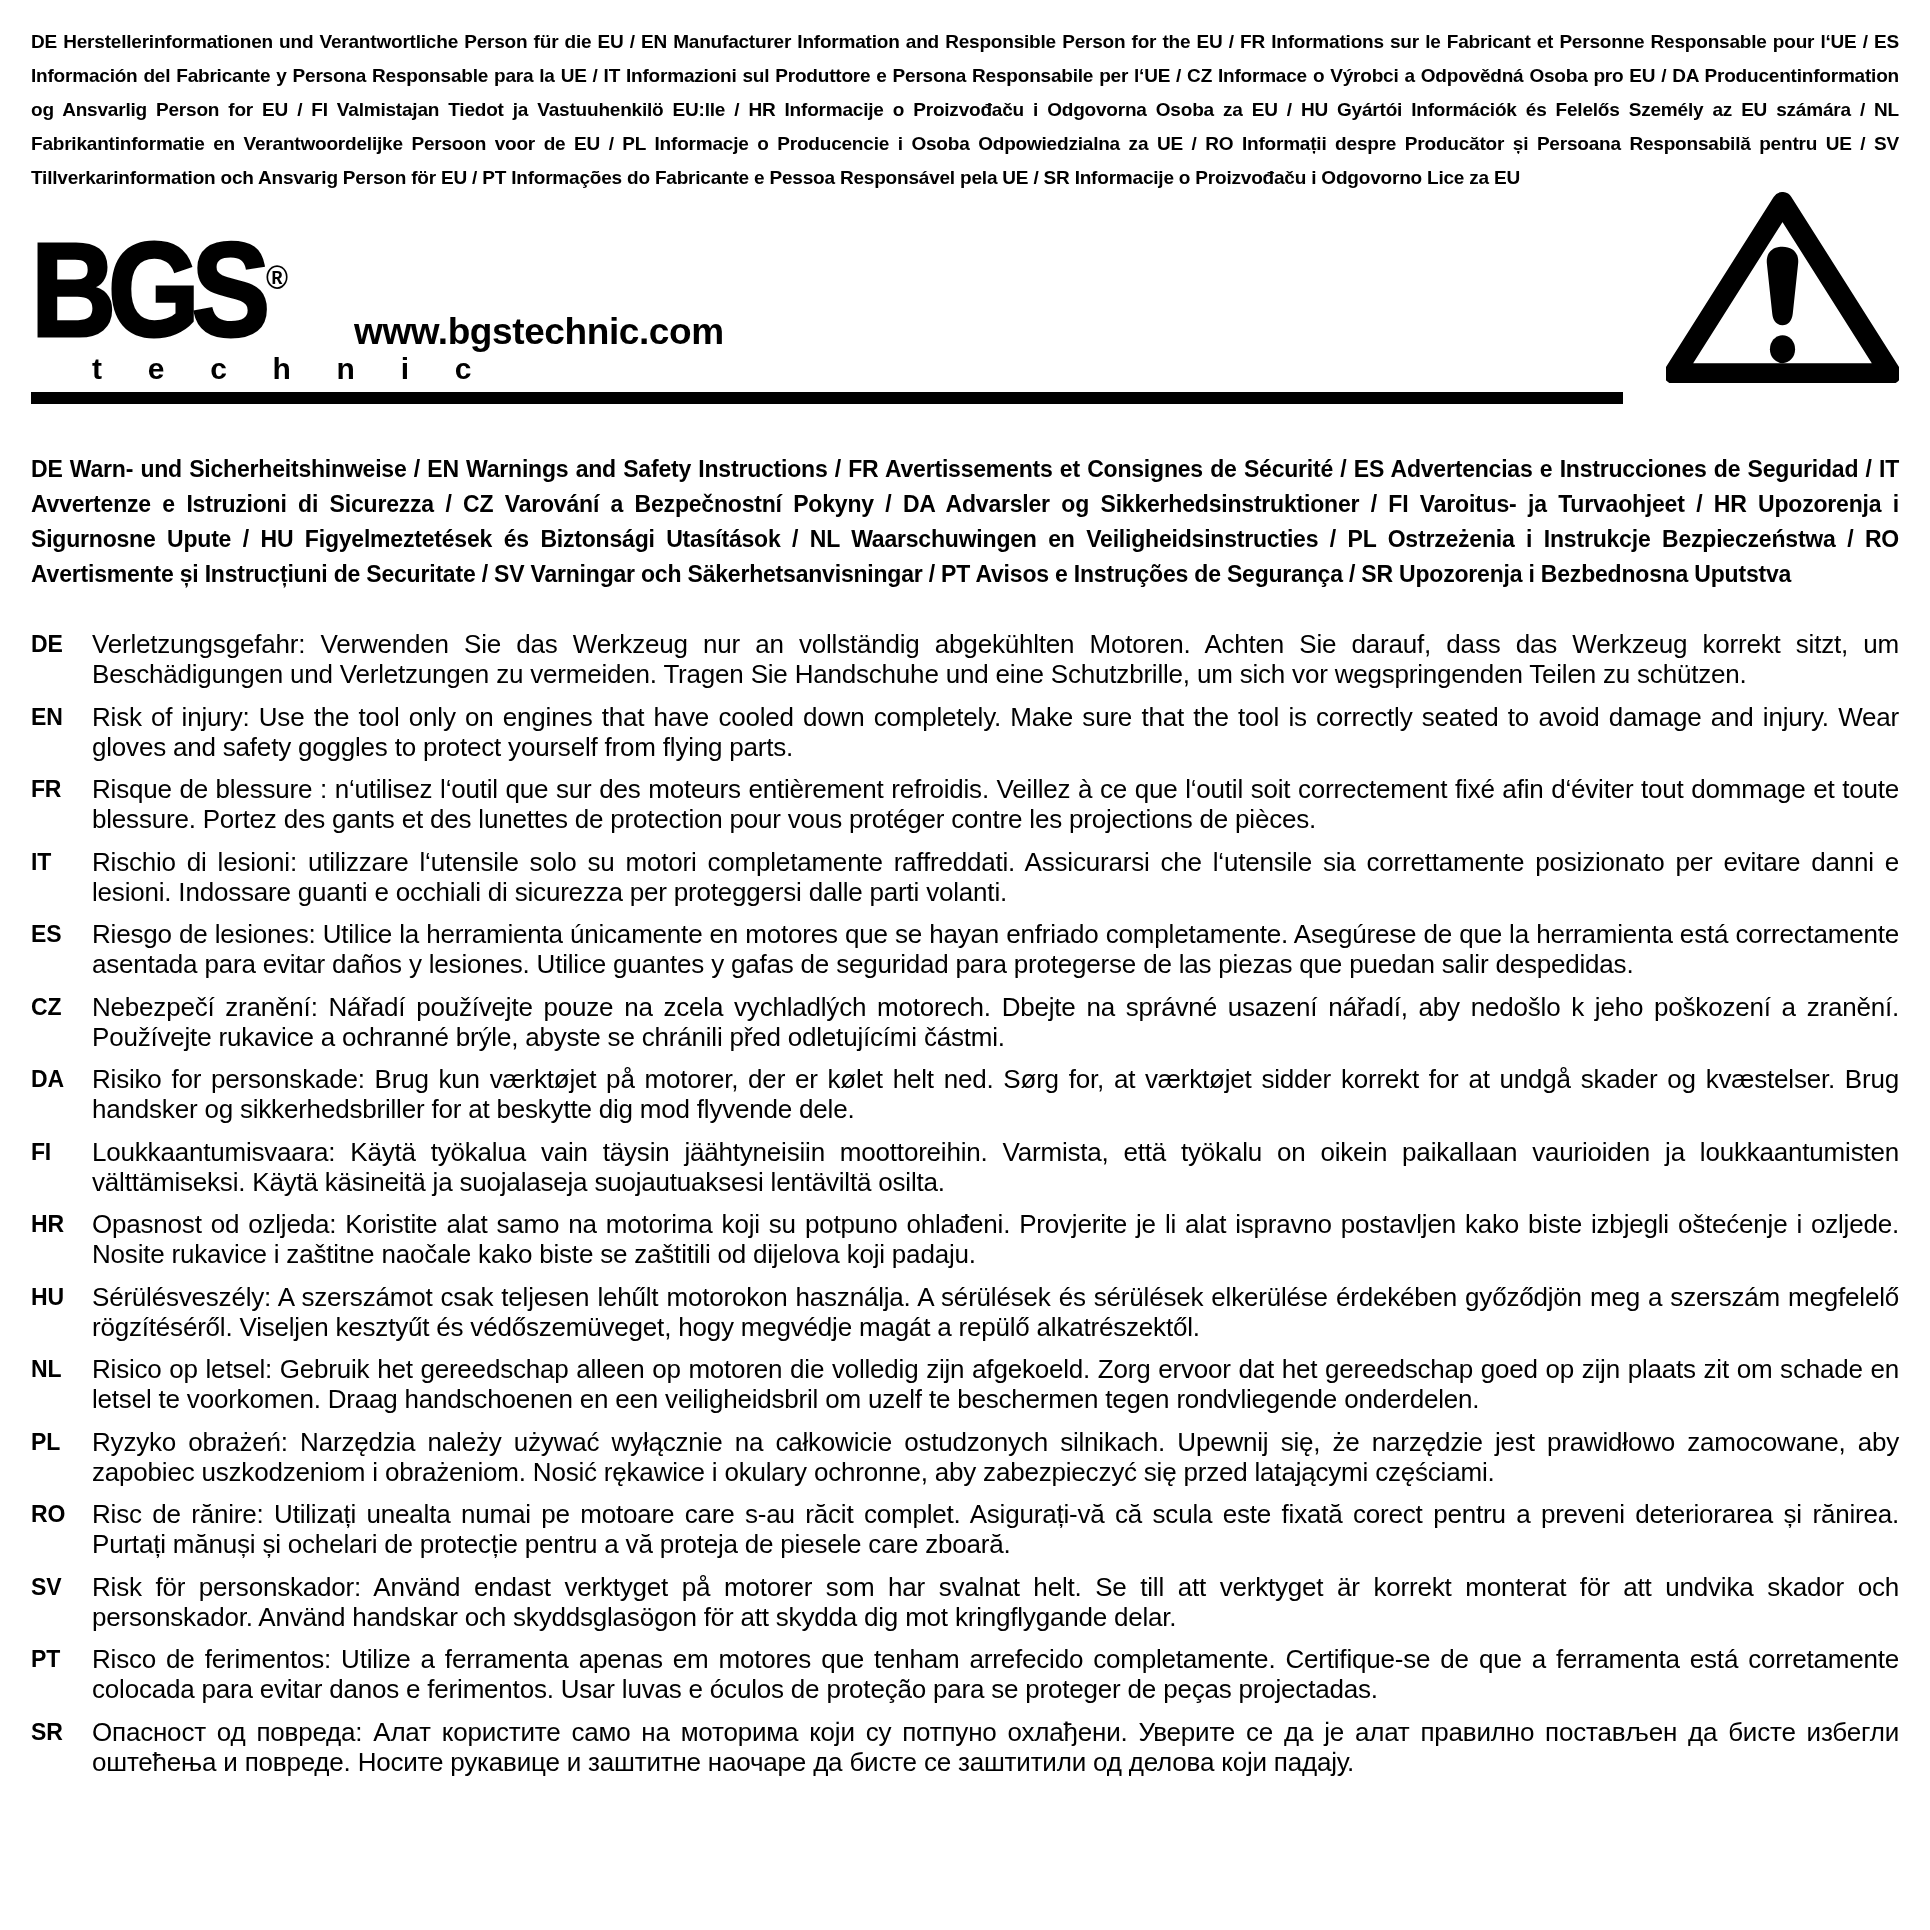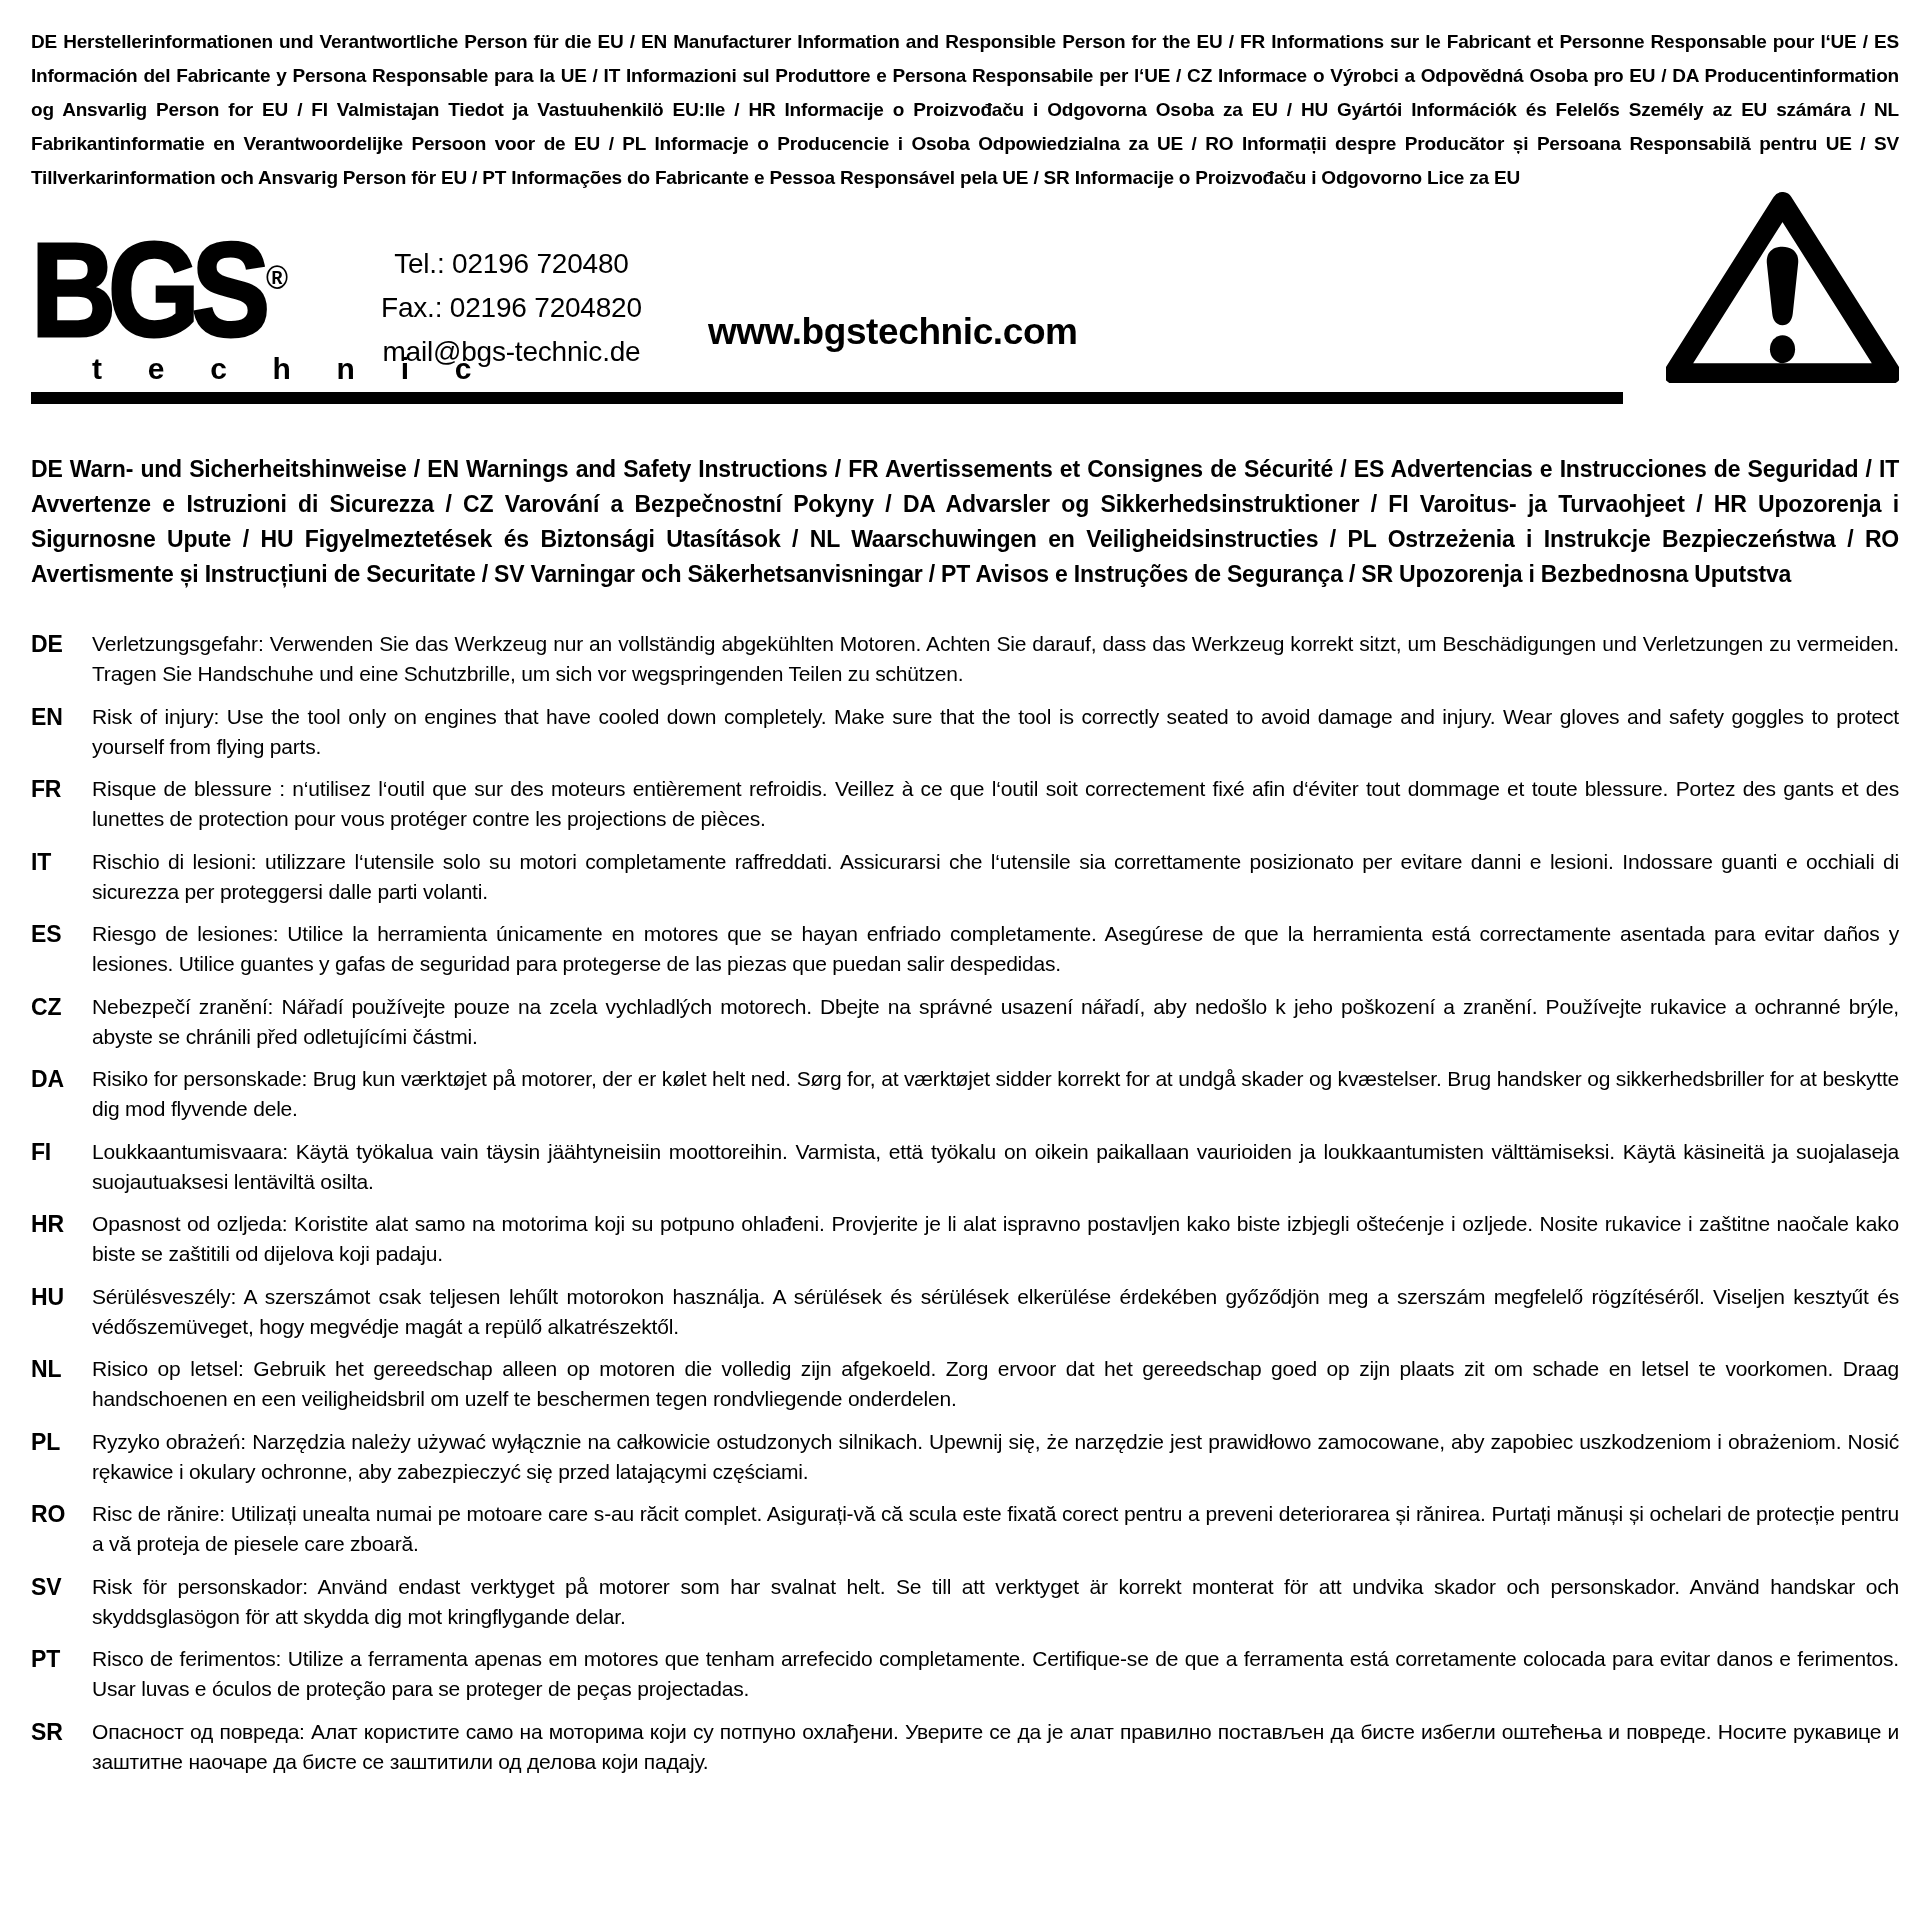--- a/index.html
+++ b/index.html
@@ -36,39 +36,34 @@
   .triangle-wrap{position:absolute;right:0;top:-33px;width:233px;height:191px;}
 
   .warnings-title{
     font-weight:bold;font-size:23px;line-height:35px;margin-top:48px;
     text-align:justify;
   }
 
   .warnings-list{margin-top:37px;}
   .warn-row{display:flex;margin-bottom:12.5px;}
   .warn-lang{font-weight:bold;font-size:23px;line-height:30px;width:61px;flex-shrink:0;}
-  .warn-text{font-size:21px;line-height:30px;flex:1;text-align:justify;}
+  .warn-text{font-size:26px;line-height:30px;flex:1;text-align:justify;}
 </style>
 </head>
 <body>
 
 <div class="page">
 
   <div class="header-title">DE Herstellerinformationen und Verantwortliche Person für die EU / EN Manufacturer Information and Responsible Person for the EU / FR Informations sur le Fabricant et Personne Responsable pour l‘UE / ES Información del Fabricante y Persona Responsable para la UE / IT Informazioni sul Produttore e Persona Responsabile per l‘UE / CZ Informace o Výrobci a Odpovědná Osoba pro EU / DA Producentinformation og Ansvarlig Person for EU / FI Valmistajan Tiedot ja Vastuuhenkilö EU:lle / HR Informacije o Proizvođaču i Odgovorna Osoba za EU / HU Gyártói Információk és Felelős Személy az EU számára / NL Fabrikantinformatie en Verantwoordelijke Persoon voor de EU / PL Informacje o Producencie i Osoba Odpowiedzialna za UE / RO Informații despre Producător și Persoana Responsabilă pentru UE / SV Tillverkarinformation och Ansvarig Person för EU / PT Informações do Fabricante e Pessoa Responsável pela UE / SR Informacije o Proizvođaču i Odgovorno Lice za EU</div>
 
   <div class="company-section">
     <div class="company-row">
       <div class="logo">
         <div class="logo-main"><span>BGS</span><span class="logo-reg">®</span></div>
         <div class="logo-sub">t e c h n i c</div>
-      </div>
-      <div class="contact-block">
-        <div>Tel.: 02196 720480</div>
-        <div>Fax.: 02196 7204820</div>
-        <div>mail@bgs-technic.de</div>
       </div>
       <div class="website">www.bgstechnic.com</div>
     </div>
     <div class="rule"></div>
     <div class="triangle-wrap">
       <svg width="233" height="191" viewBox="0 0 100 82" aria-hidden="true">
         <path d="M50 4.5 L96.5 78 L3.5 78 Z" fill="none" stroke="#000" stroke-width="9" stroke-linejoin="round"></path>
         <path d="M50 23.5 c4.6 0 7.2 2.9 6.7 7.3 l-2.3 21.5 c-0.33 3.1 -2 4.9 -4.4 4.9 s-4.07 -1.8 -4.4 -4.9 l-2.3 -21.5 c-0.5 -4.4 2.1 -7.3 6.7 -7.3 z" fill="#000"></path>
         <ellipse cx="50" cy="67.5" rx="5.4" ry="6" fill="#000"></ellipse>
       </svg>

